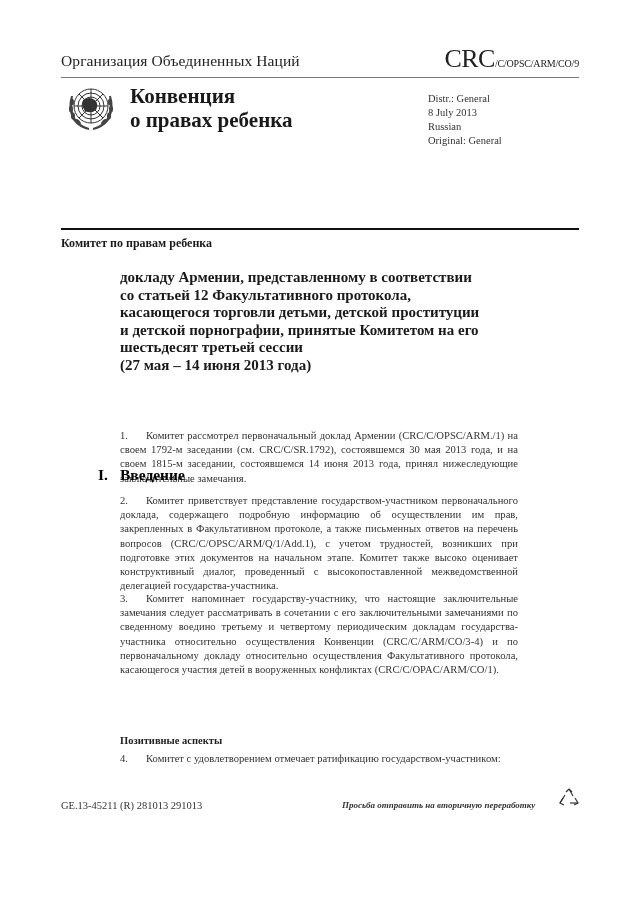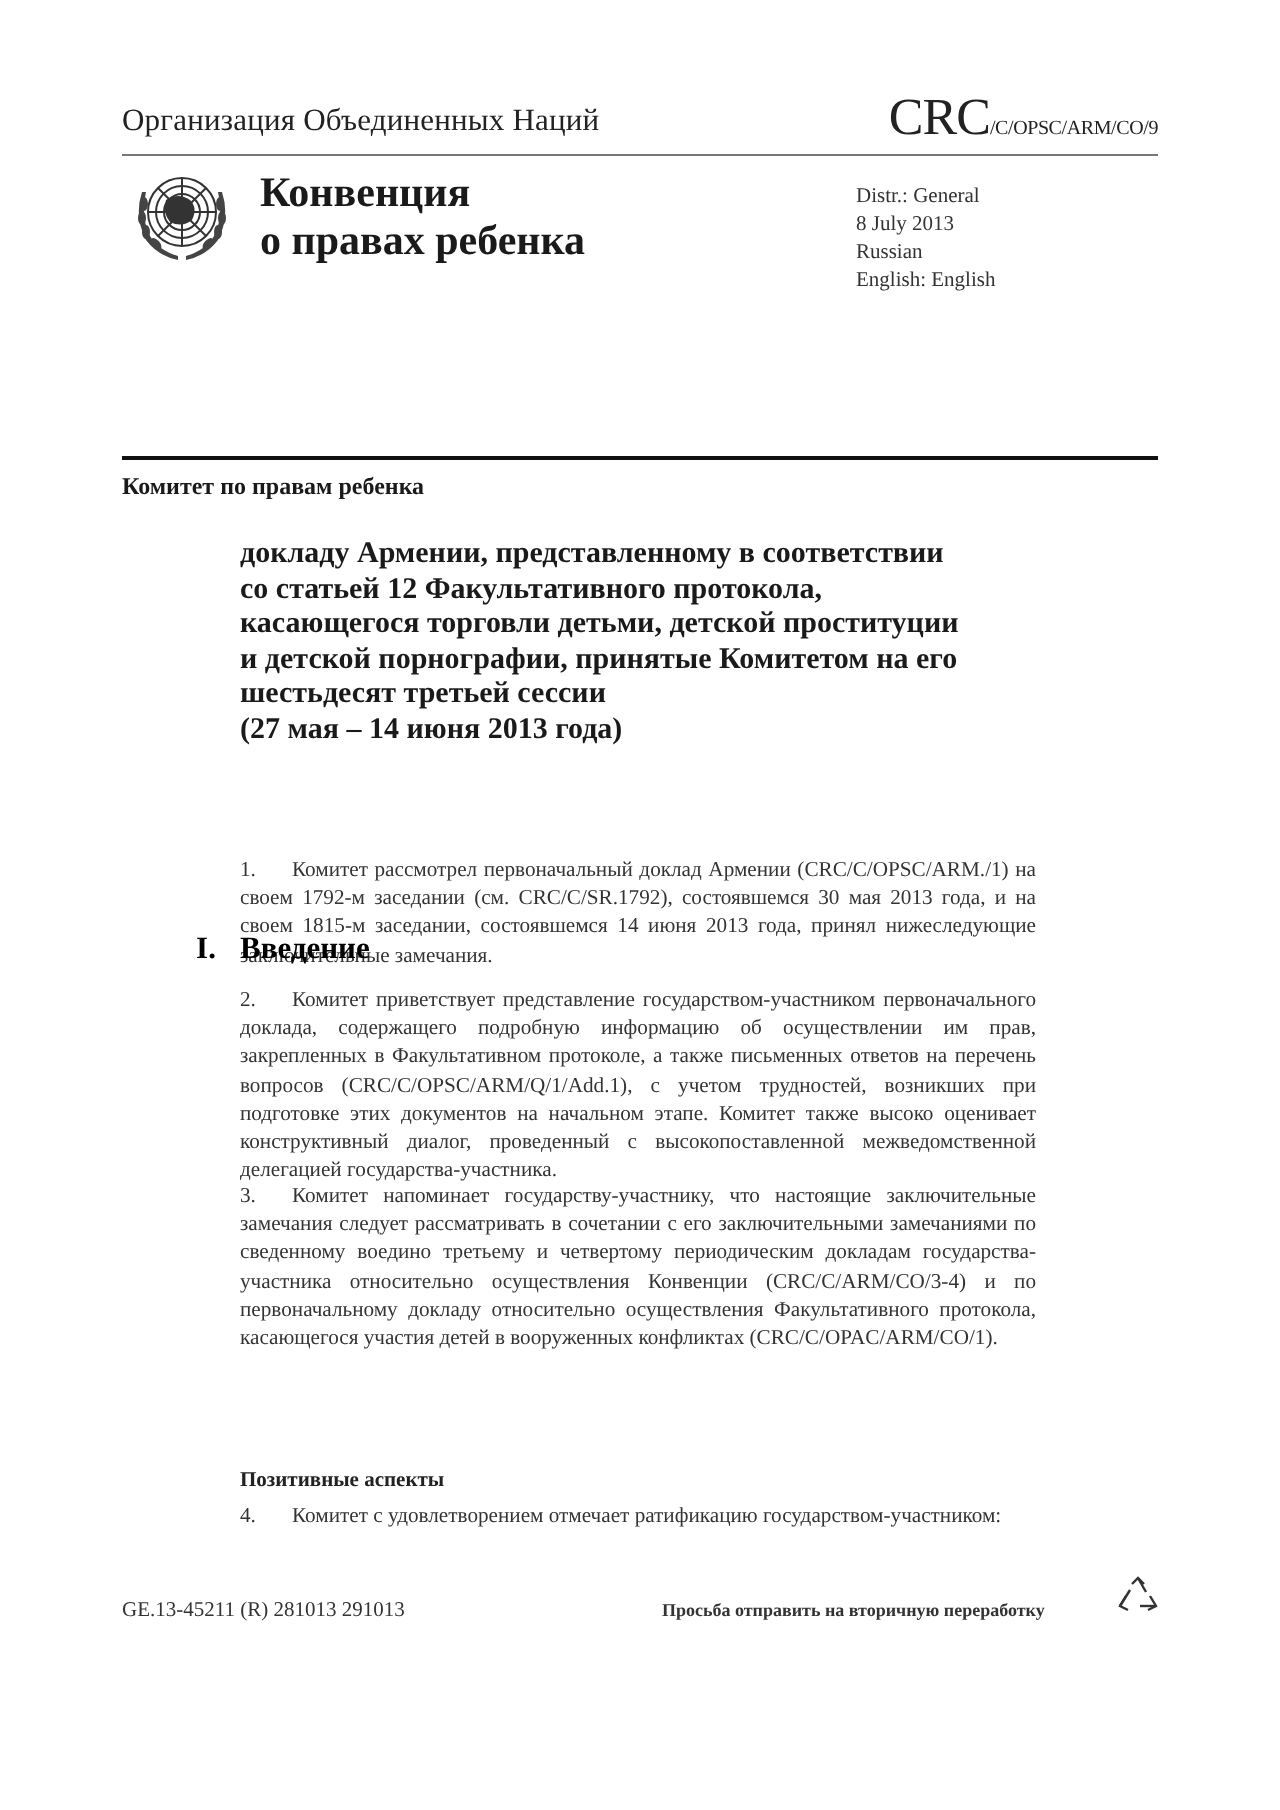--- a/index.html
+++ b/index.html
@@ -23,21 +23,21 @@
 
   .para { position: absolute; left: 120px; width: 398px; font-size: 10.6px; line-height: 14.2px; color: #333; text-align: justify; }
   .para .num { display: inline-block; width: 26px; }
 
   .section { position: absolute; left: 86px; font-size: 15.5px; font-weight: bold; color: #000000; text-align: center; }
   .section .roman { display: inline-block; width: 34px; }
 
   .subhead { position: absolute; left: 120px; top: 735px; font-size: 10.5px; font-weight: bold; color: #222; }
 
   .footer-code { position: absolute; left: 61px; top: 800px; font-size: 10.5px; color: #333; }
-  .footer-recycle { position: absolute; left: 331px; top: 800px; font-size: 9px; font-weight: bold; color: #333; }
+  .footer-recycle { position: absolute; left: 342px; top: 800px; font-size: 9px; font-weight: bold; color: #333; font-style: italic; }
   .recycle-icon { position: absolute; left: 558px; top: 788px; width: 22px; height: 22px; }
 </style>
 </head>
 <body>
 
 <div class="page">
 
   <div class="hdr-org">Организация Объединенных Наций</div>
   <div class="hdr-sym">
     <span class="big">CRC</span><span class="small">/C/OPSC/ARM/CO/9</span>
@@ -72,21 +72,21 @@
 
   <div class="conv-title">
     <div>Конвенция</div>
     <div>о правах ребенка</div>
   </div>
 
   <div class="distr">
     <div>Distr.: General</div>
     <div>8 July 2013</div>
     <div>Russian</div>
-    <div>English: English</div>
+    <div>Original: General</div>
   </div>
 
   <div class="thick-rule"></div>
   <div class="committee">Комитет по правам ребенка</div>
 
   <div class="doc-title">
     <div>докладу Армении, представленному в соответствии</div>
     <div>со статьей 12 Факультативного протокола,</div>
     <div>касающегося торговли детьми, детской проституции</div>
     <div>и детской порнографии, принятые Комитетом на его</div>

